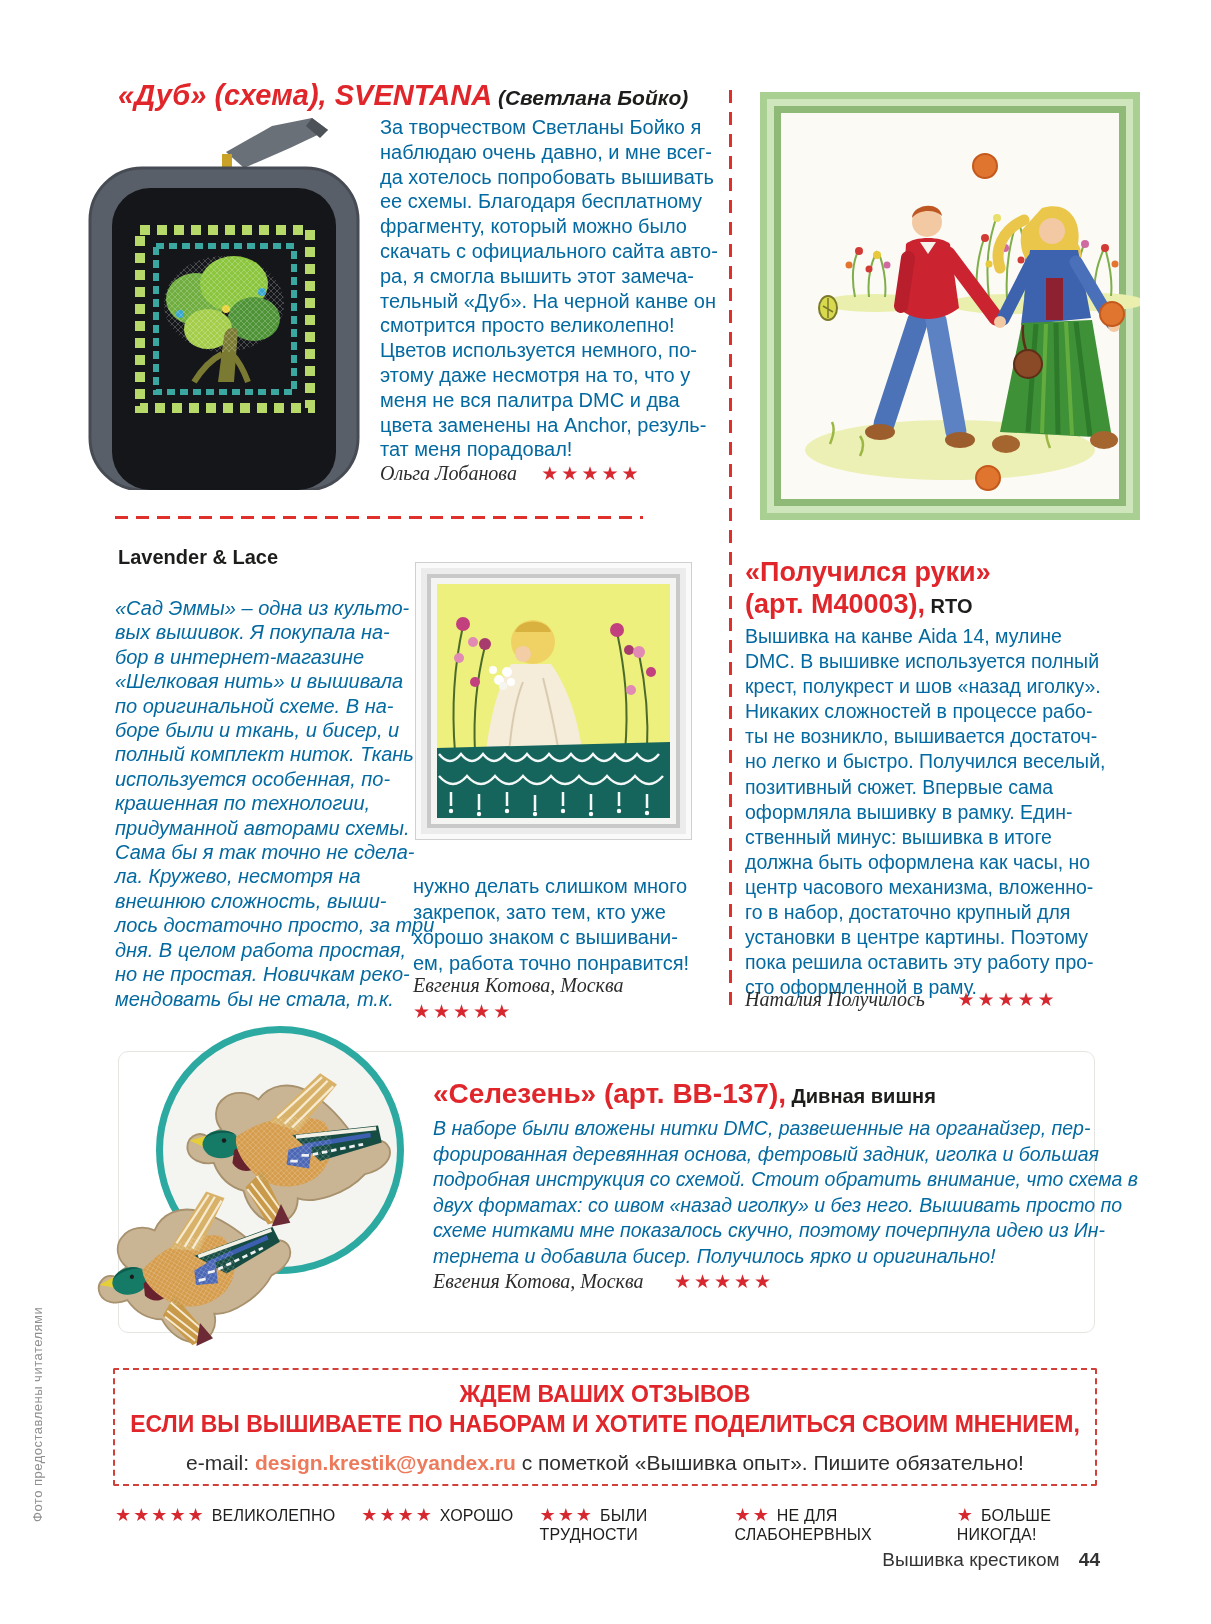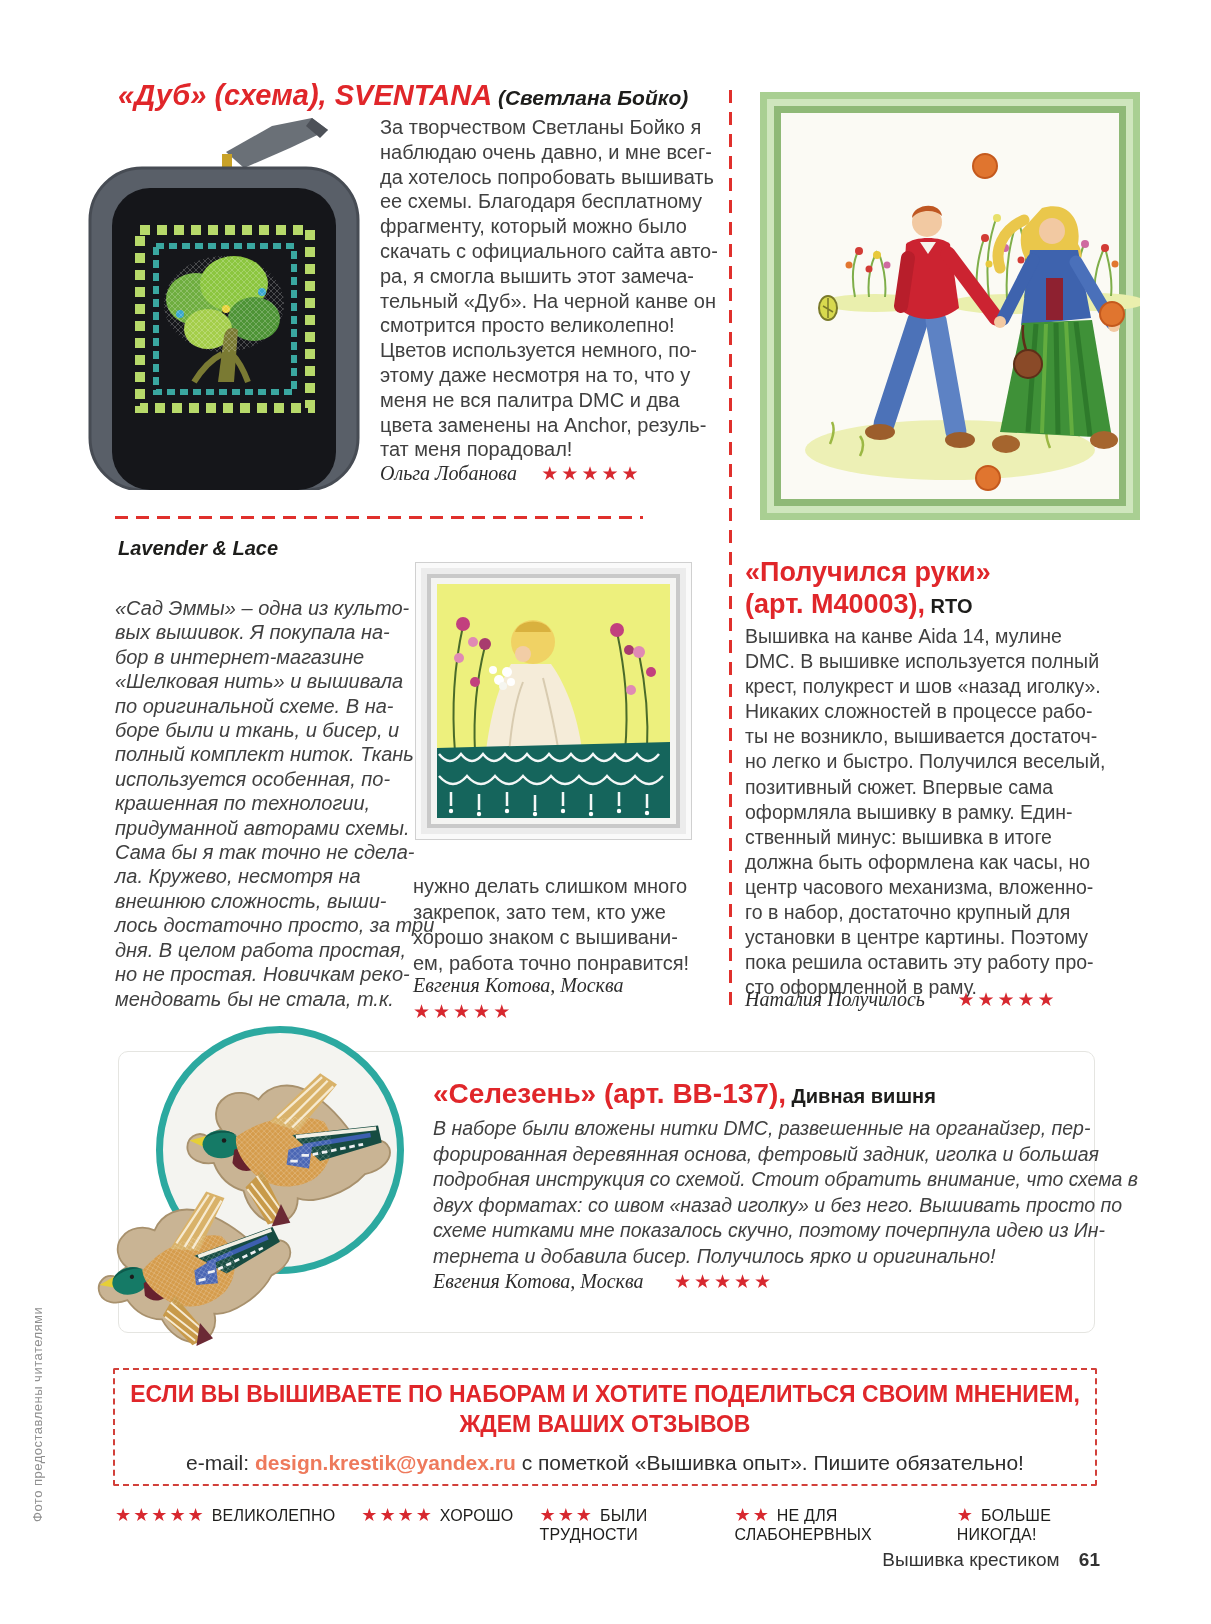--- a/index.html
+++ b/index.html
@@ -5,21 +5,21 @@
   html,body{margin:0;padding:0;background:#ffffff;}
   #page{position:relative;width:1211px;height:1624px;background:#ffffff;overflow:hidden;
         font-family:"Liberation Sans",sans-serif;}
   .abs{position:absolute;}
   
   .h-red{color:#e0262a;font-weight:700;line-height:1.1;}
   .h-black{color:#1d1d1b;font-weight:700;}
   .t29{font-size:29px;} .t28{font-size:28px;} .t27{font-size:27px;line-height:32px;}
   .t21{font-size:21px;} .t20b{font-size:20px;}
   
-  .body-text{color:#404040;white-space:pre;font-weight:400;}
+  .body-text{color:#0369a1;white-space:pre;font-weight:400;}
   .col-oak{font-size:20px;line-height:24.8px;}
   .col-emma{font-size:20px;line-height:24.4px;}
   .col-hands{font-size:19.5px;line-height:25.1px;}
   .col-drake{font-size:19.5px;line-height:25.5px;}
   
   .sig{font-family:"Liberation Serif",serif;font-style:italic;font-size:20px;color:#2c2c2c;}
   .stars{color:#d7282f;font-size:19px;letter-spacing:3px;font-style:normal;}
   
   .dash-h{height:3px;background:repeating-linear-gradient(90deg,#e0302c 0 13px,transparent 13px 21px);}
   .dash-v{width:3px;background:repeating-linear-gradient(180deg,#e0302c 0 13px,transparent 13px 22px);}
@@ -199,21 +199,21 @@
     <circle cx="225" cy="74" r="12" fill="#e0752f" stroke="#c4591d" stroke-width="2"></circle>
     <circle cx="228" cy="386" r="12" fill="#e0752f" stroke="#c4591d" stroke-width="2"></circle>
     <circle cx="352" cy="222" r="12" fill="#e0752f" stroke="#c4591d" stroke-width="2"></circle>
     <g transform="translate(68,216)">
       <ellipse cx="0" cy="0" rx="9" ry="12" fill="#d8d94e" stroke="#7a7a2a" stroke-width="2"></ellipse>
       <path d="M0,-10 L0,10 M-5,-2 L5,4" stroke="#7a7a2a" stroke-width="1.5"></path>
     </g>
   </svg>
 
   <div class="abs" style="left:118px;top:530px;white-space:nowrap;">
-    <div class="h-black t20b" style="margin-top:7px;font-style:italic;">Lavender &amp; Lace</div>
+    <div class="h-black t20b" style="margin-top:16px;">Lavender &amp; Lace</div>
   </div>
 
   <div class="abs body-text col-emma" style="left:115px;top:596px;font-style:italic;">«Сад Эммы» – одна из культо-
 вых вышивок. Я покупала на-
 бор в интернет-магазине
 «Шелковая нить» и вышивала
 по оригинальной схеме. В на-
 боре были и ткань, и бисер, и
 полный комплект ниток. Ткань
 используется особенная, по-
@@ -335,22 +335,22 @@
 подробная инструкция со схемой. Стоит обратить внимание, что схема в
 двух форматах: со швом «назад иголку» и без него. Вышивать просто по
 схеме нитками мне показалось скучно, поэтому почерпнула идею из Ин-
 тернета и добавила бисер. Получилось ярко и оригинально!</div>
   <div class="abs" style="left:433px;top:1270px;white-space:nowrap;z-index:2;">
     <span class="sig">Евгения Котова, Москва</span>
     <span class="stars" style="margin-left:26px;">★★★★★</span>
   </div>
 
   <div class="abs callout" style="left:113px;top:1368px;width:980px;height:114px;">
+    <div class="callout-head">ЖДЕМ ВАШИХ ОТЗЫВОВ</div>
     <div class="callout-head">ЕСЛИ ВЫ ВЫШИВАЕТЕ ПО НАБОРАМ И ХОТИТЕ ПОДЕЛИТЬСЯ СВОИМ МНЕНИЕМ,</div>
-    <div class="callout-head">ЖДЕМ ВАШИХ ОТЗЫВОВ</div>
     <div class="callout-mail">
       <span>e-mail: </span><span class="email">design.krestik@yandex.ru</span><span> с пометкой «Вышивка опыт». Пишите обязательно!</span>
     </div>
   </div>
 
   <div class="abs legend" style="left:115px;top:1504px;width:985px;">
     <span>
       <span class="stars">★★★★★</span><span class="legend-label">ВЕЛИКОЛЕПНО</span>
     </span>
     <span>
@@ -362,16 +362,16 @@
     <span>
       <span class="stars">★★</span><span class="legend-label">НЕ ДЛЯ СЛАБОНЕРВНЫХ</span>
     </span>
     <span>
       <span class="stars">★</span><span class="legend-label">БОЛЬШЕ НИКОГДА!</span>
     </span>
   </div>
 
   <div class="abs footer" style="right:111px;top:1549px;white-space:nowrap;">
     <span>Вышивка крестиком</span>
-    <b style="margin-left:14px;">61</b>
+    <b style="margin-left:14px;">44</b>
   </div>
 
 </div>
 
 </body></html>

